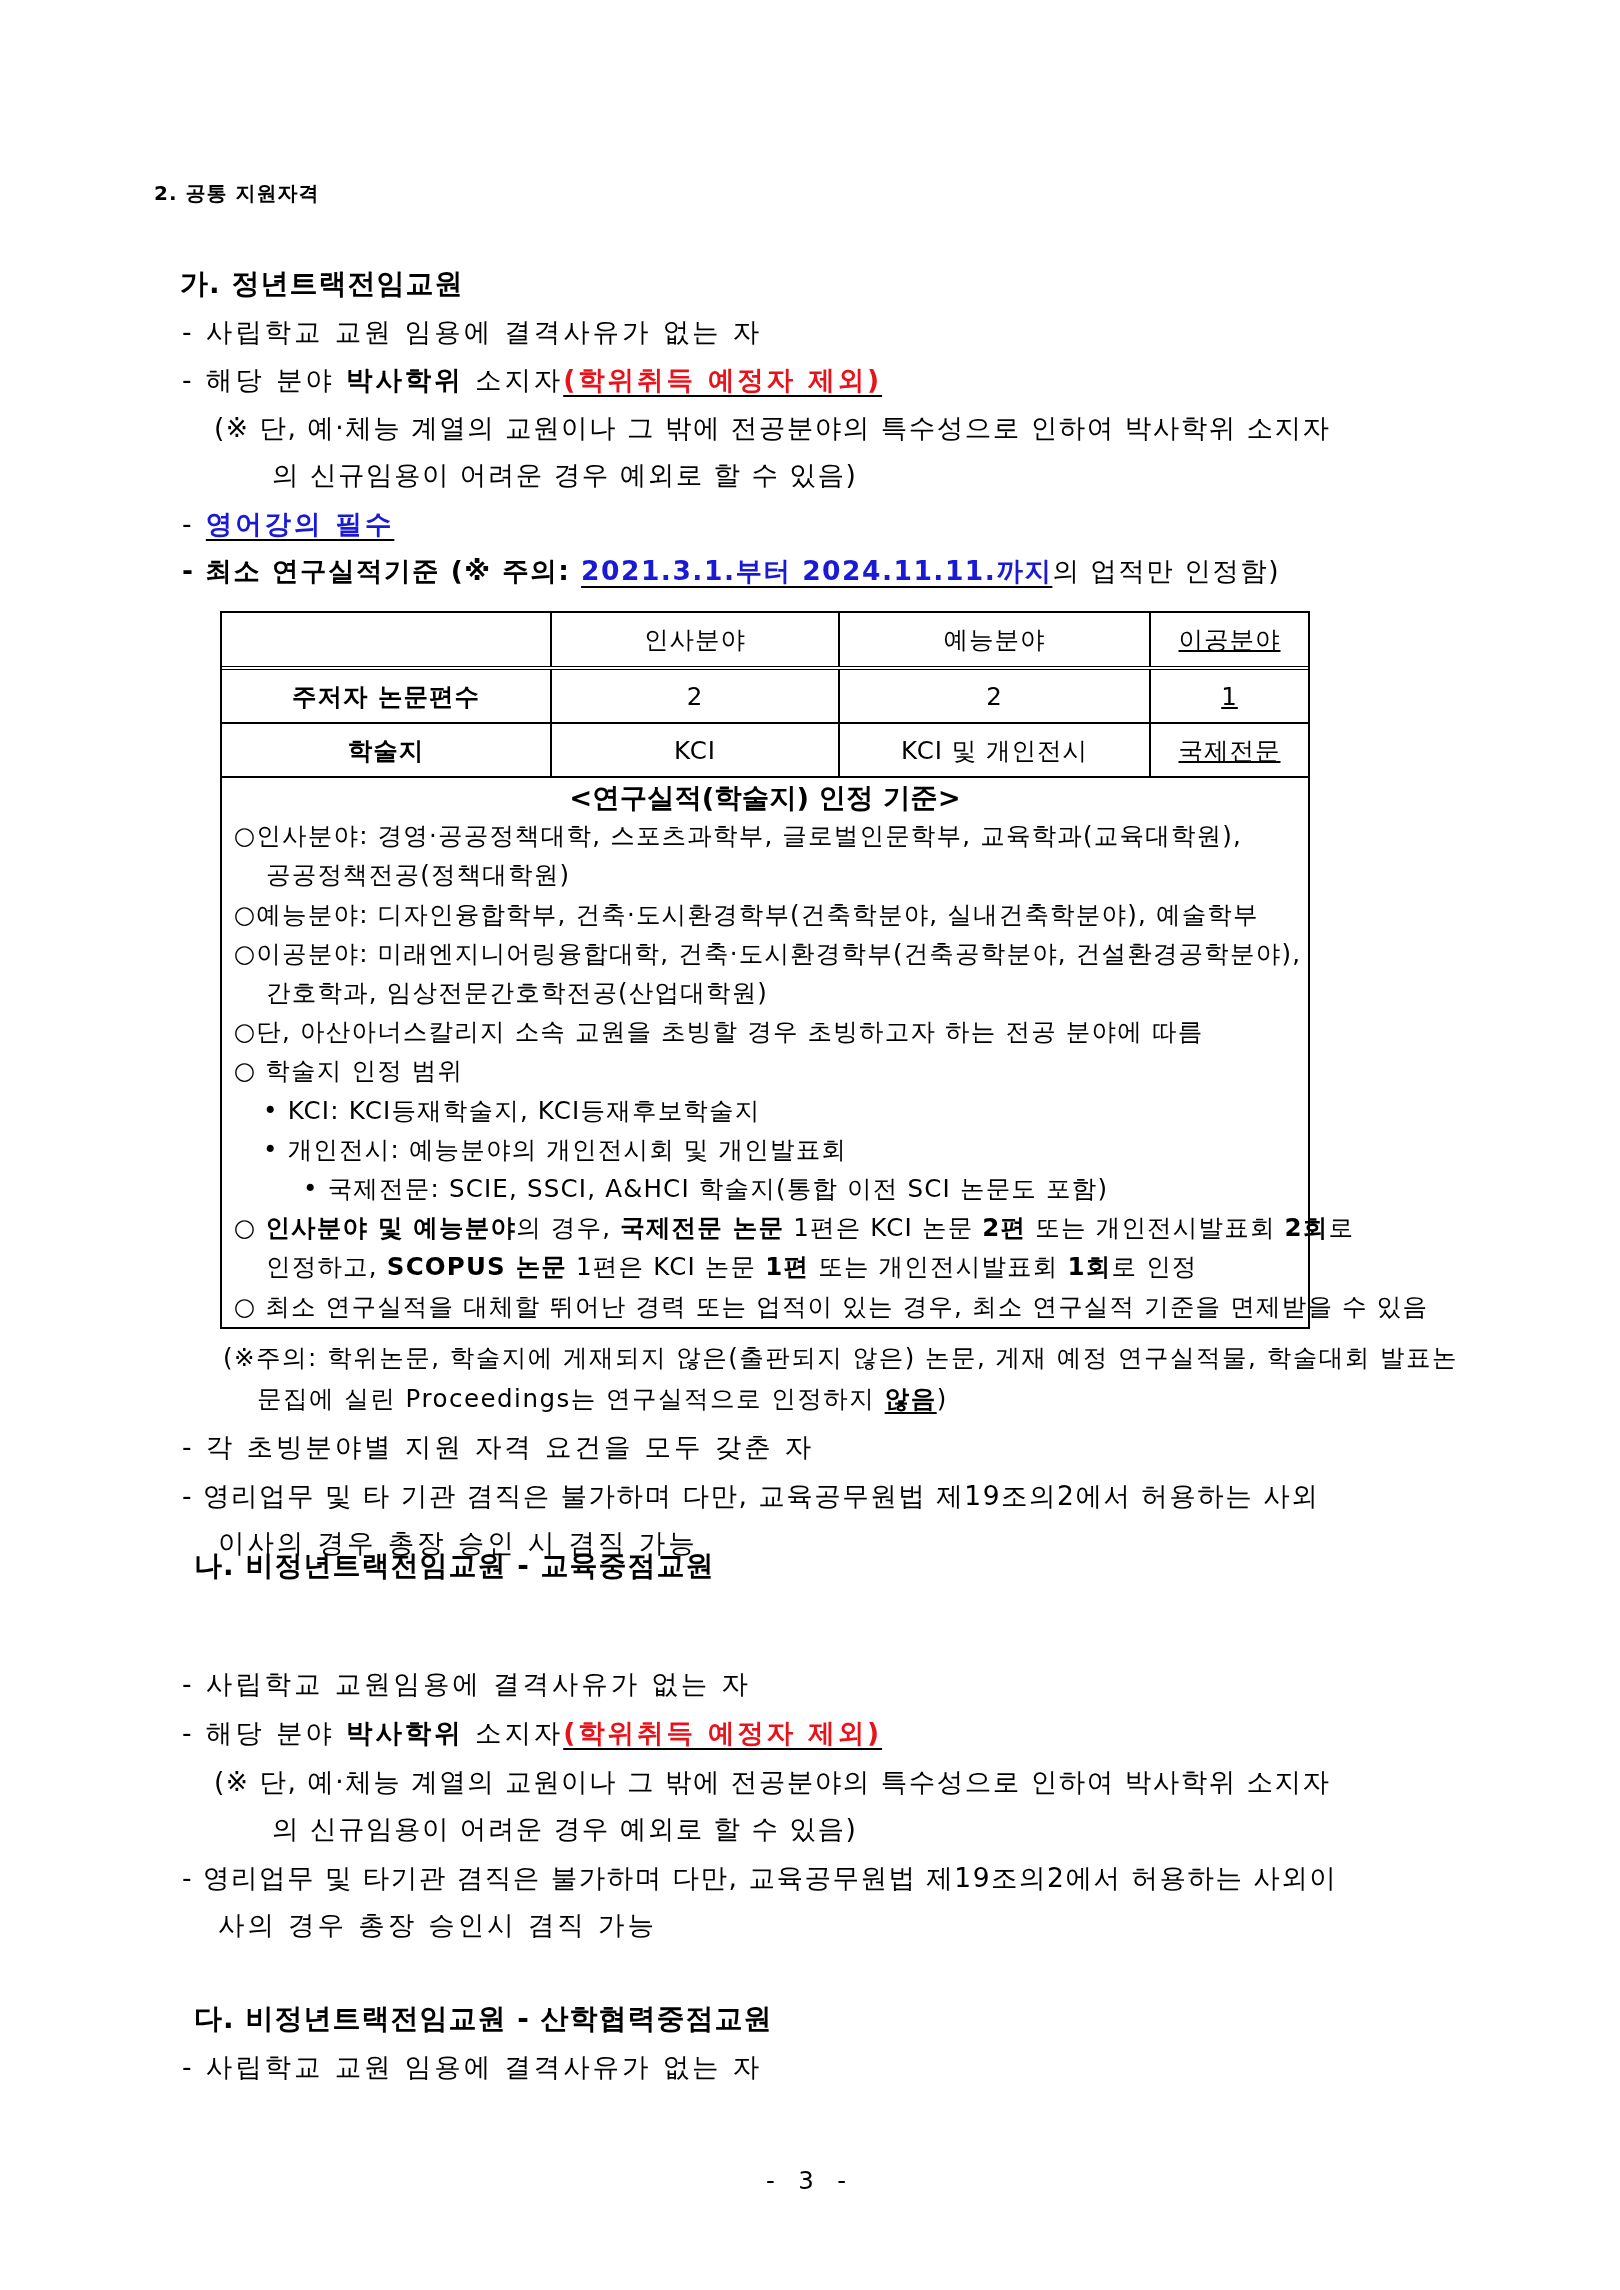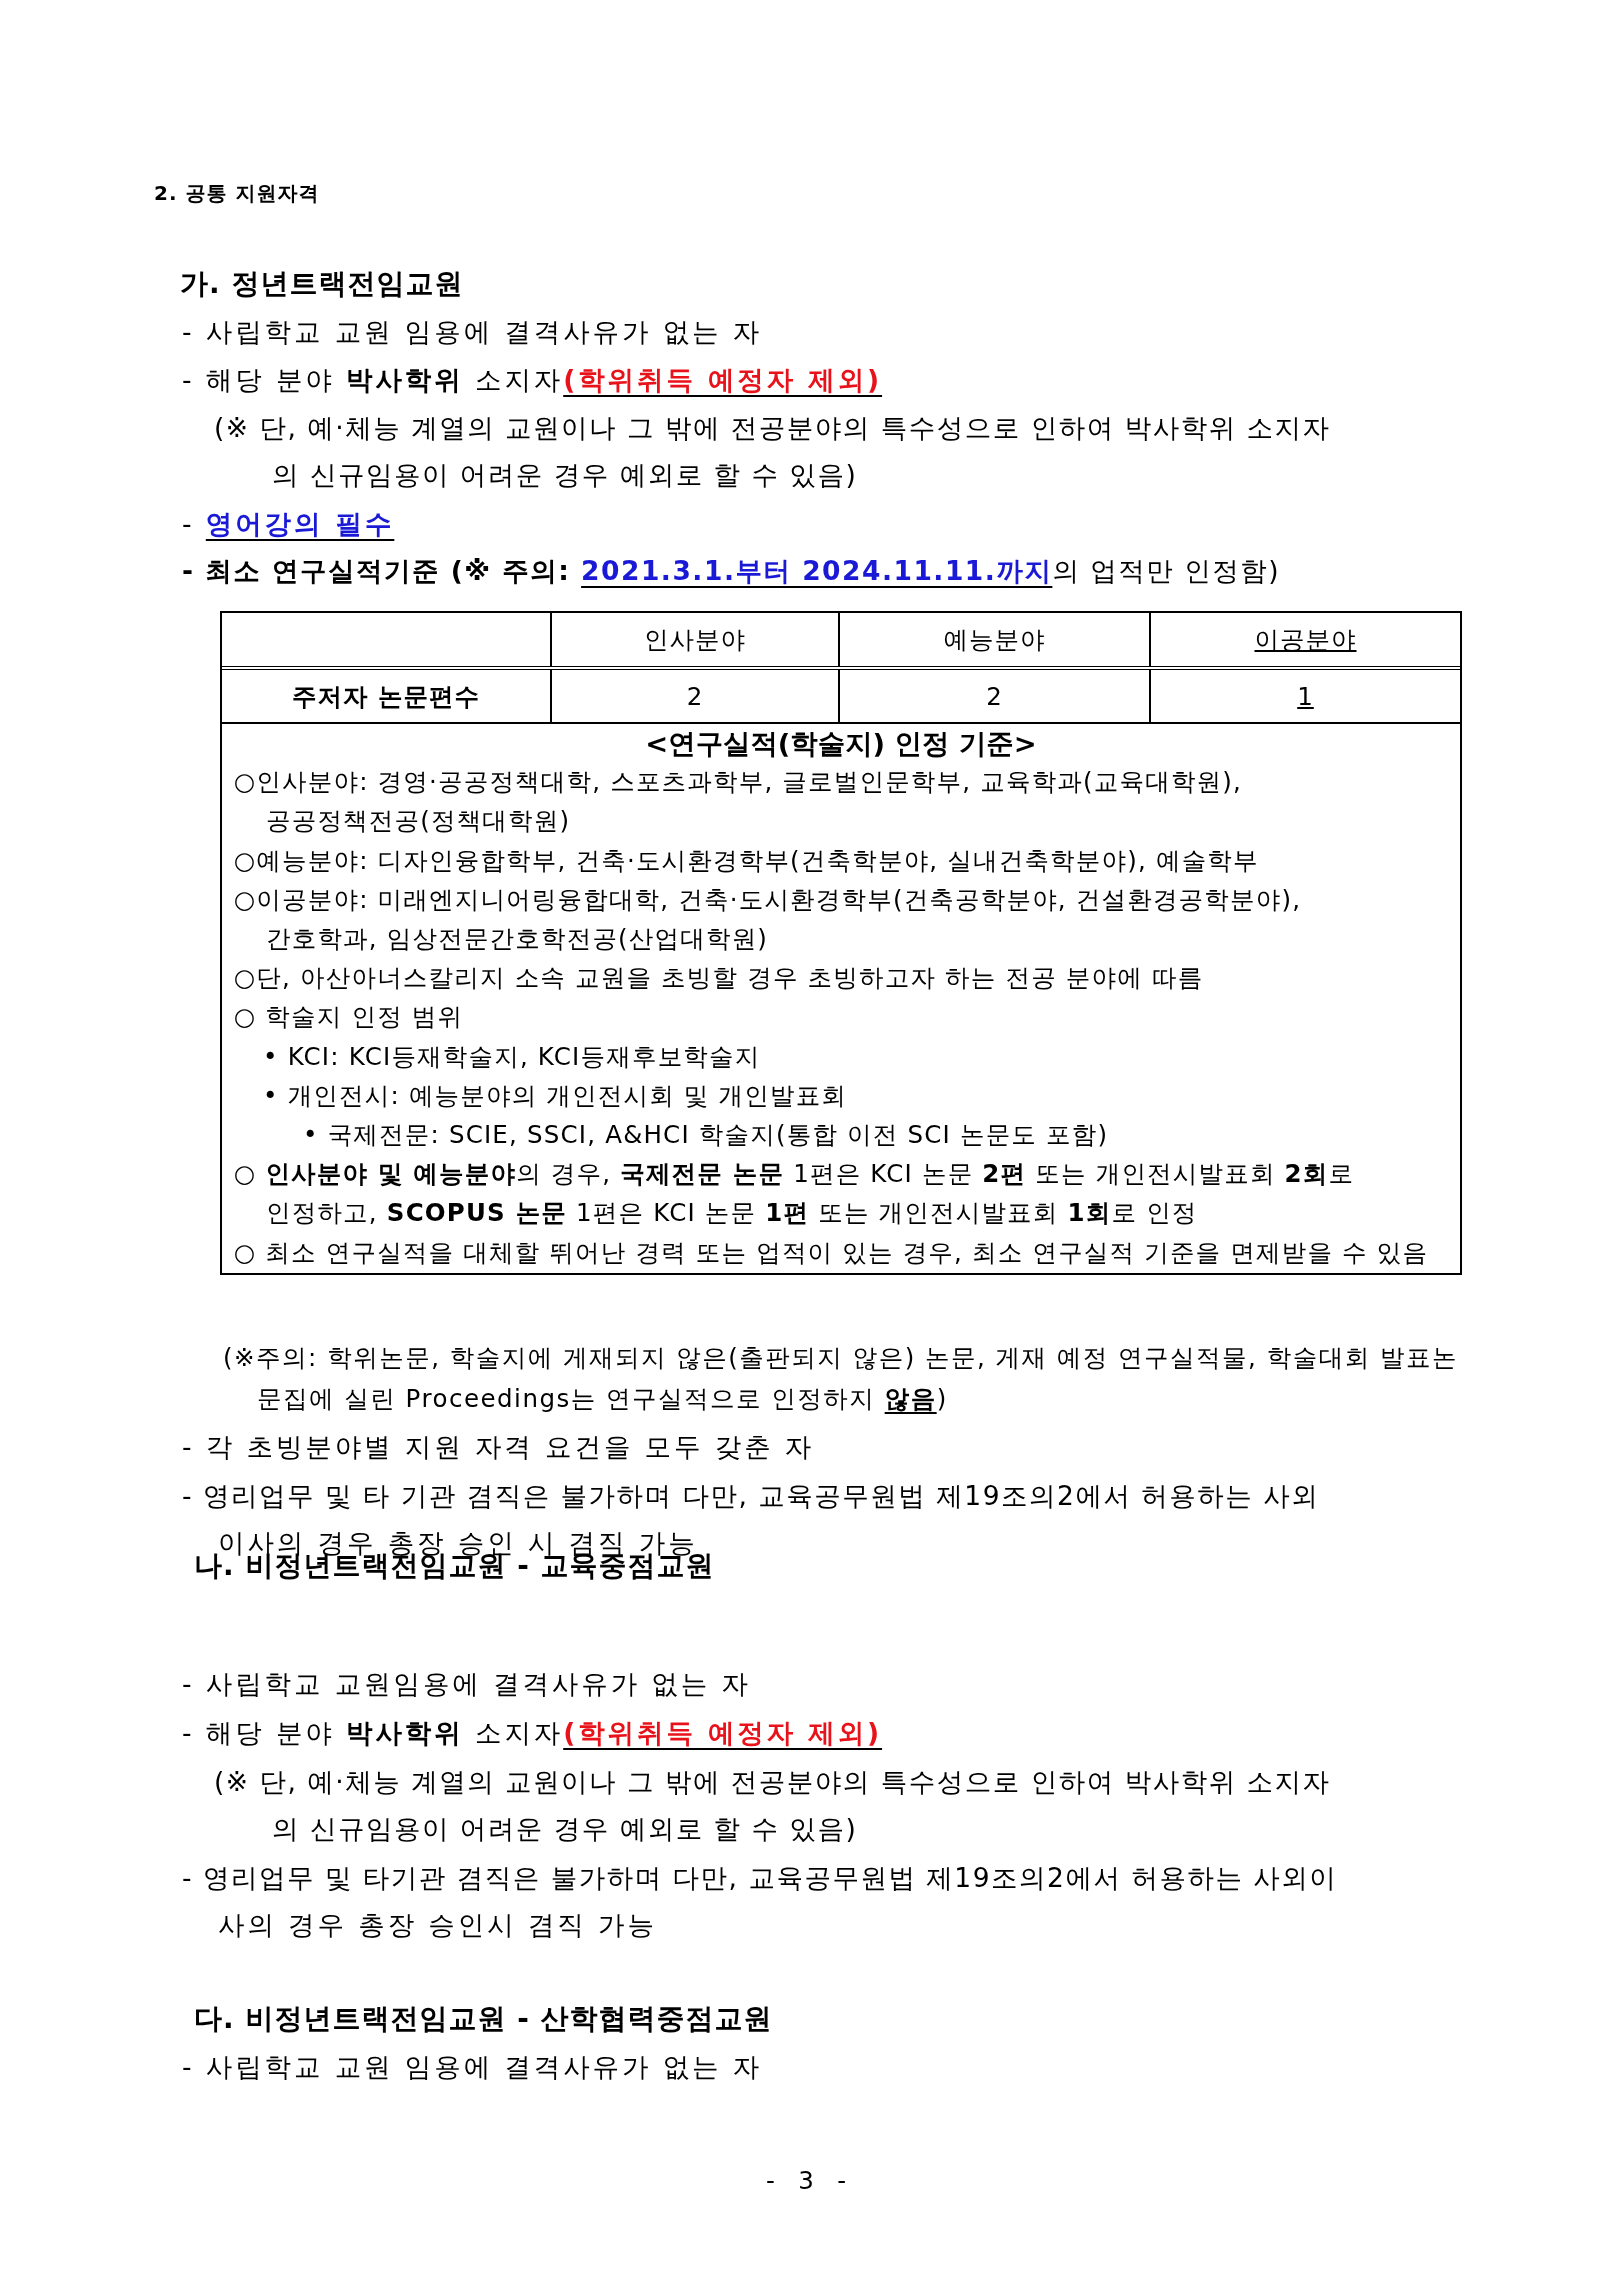--- a/index.html
+++ b/index.html
@@ -9,21 +9,21 @@
   .h2 { font-size:20px; font-weight:bold; letter-spacing:1px; }
   .h3 { font-size:28px; font-weight:bold; letter-spacing:1px; }
   .line { font-size:26.5px; letter-spacing:2.9px; }
   .line.tight { letter-spacing:1.5px; }
   .b { font-weight:bold; }
   .red { color:#e8121b; font-weight:bold; text-decoration:underline; text-decoration-color:#000; text-underline-offset:5.9px; }
   .blue { color:#1a1ad6; font-weight:bold; text-decoration:underline; text-decoration-color:#000; text-underline-offset:5.9px; }
   .ul { text-decoration:underline; text-underline-offset:4.9px; font-weight:bold; }
 
   
-  .tbl { position:absolute; left:220px; top:611px; width:1242px; border:2px solid #000; box-sizing:border-box; }
+  .tbl { position:absolute; left:220px; top:611px; width:1090px; border:2px solid #000; box-sizing:border-box; }
   .trow { display:flex; border-bottom:2px solid #000; box-sizing:border-box; }
   .trow.head { height:57px; border-bottom:4.9px double #000; }
   .trow.r1 { height:54px; }
   .trow.r2 { height:54px; }
   .cell { display:flex; align-items:center; justify-content:center; font-size:24.5px; letter-spacing:1px; border-right:2px solid #000; box-sizing:border-box; }
   .cell:last-child { border-right:none;text-decoration:underline; }
   .c0 { width:330px; }
   .c1 { width:288px; }
   .c2 { width:311px; }
   .c3 { flex:1; }
@@ -60,20 +60,26 @@
     <div class="cell c1">인사분야</div>
     <div class="cell c2">예능분야</div>
     <div class="cell c3">이공분야</div>
   </div>
   <div class="trow r1">
     <div class="cell c0 label">주저자 논문편수</div>
     <div class="cell c1">2</div>
     <div class="cell c2">2</div>
     <div class="cell c3">1</div>
   </div>
+  <div class="trow r2">
+    <div class="cell c0 label">학술지</div>
+    <div class="cell c1">KCI</div>
+    <div class="cell c2">KCI 및 개인전시</div>
+    <div class="cell c3">국제전문</div>
+  </div>
   <div class="criteria">
     <div class="crit-title">&lt;연구실적(학술지) 인정 기준&gt;</div>
     <div class="cl" style="top:41px;">○인사분야: 경영·공공정책대학, 스포츠과학부, 글로벌인문학부, 교육학과(교육대학원),</div>
     <div class="cl ind" style="top:80px;">공공정책전공(정책대학원)</div>
     <div class="cl" style="top:120px;">○예능분야: 디자인융합학부, 건축·도시환경학부(건축학분야, 실내건축학분야), 예술학부</div>
     <div class="cl" style="top:159px;">○이공분야: 미래엔지니어링융합대학, 건축·도시환경학부(건축공학분야, 건설환경공학분야),</div>
     <div class="cl ind" style="top:198px;">간호학과, 임상전문간호학전공(산업대학원)</div>
     <div class="cl" style="top:237px;">○단, 아산아너스칼리지 소속 교원을 초빙할 경우 초빙하고자 하는 전공 분야에 따름</div>
     <div class="cl" style="top:276px;">○ 학술지 인정 범위</div>
     <div class="cl bul" style="top:316px;">• KCI: KCI등재학술지, KCI등재후보학술지</div>

